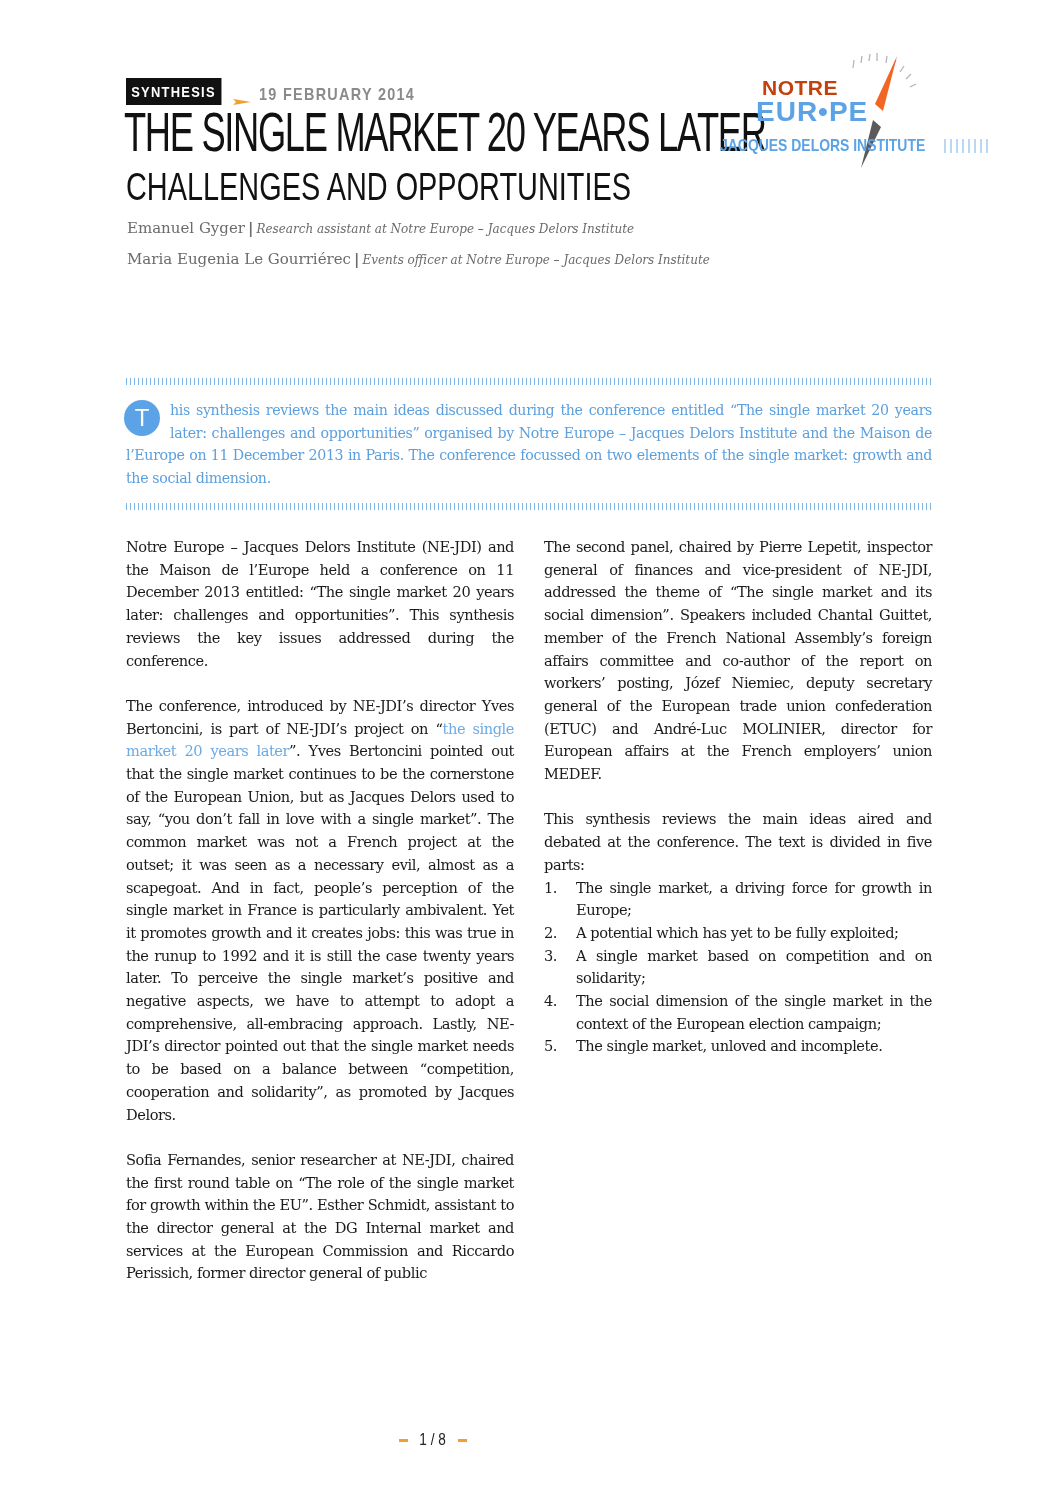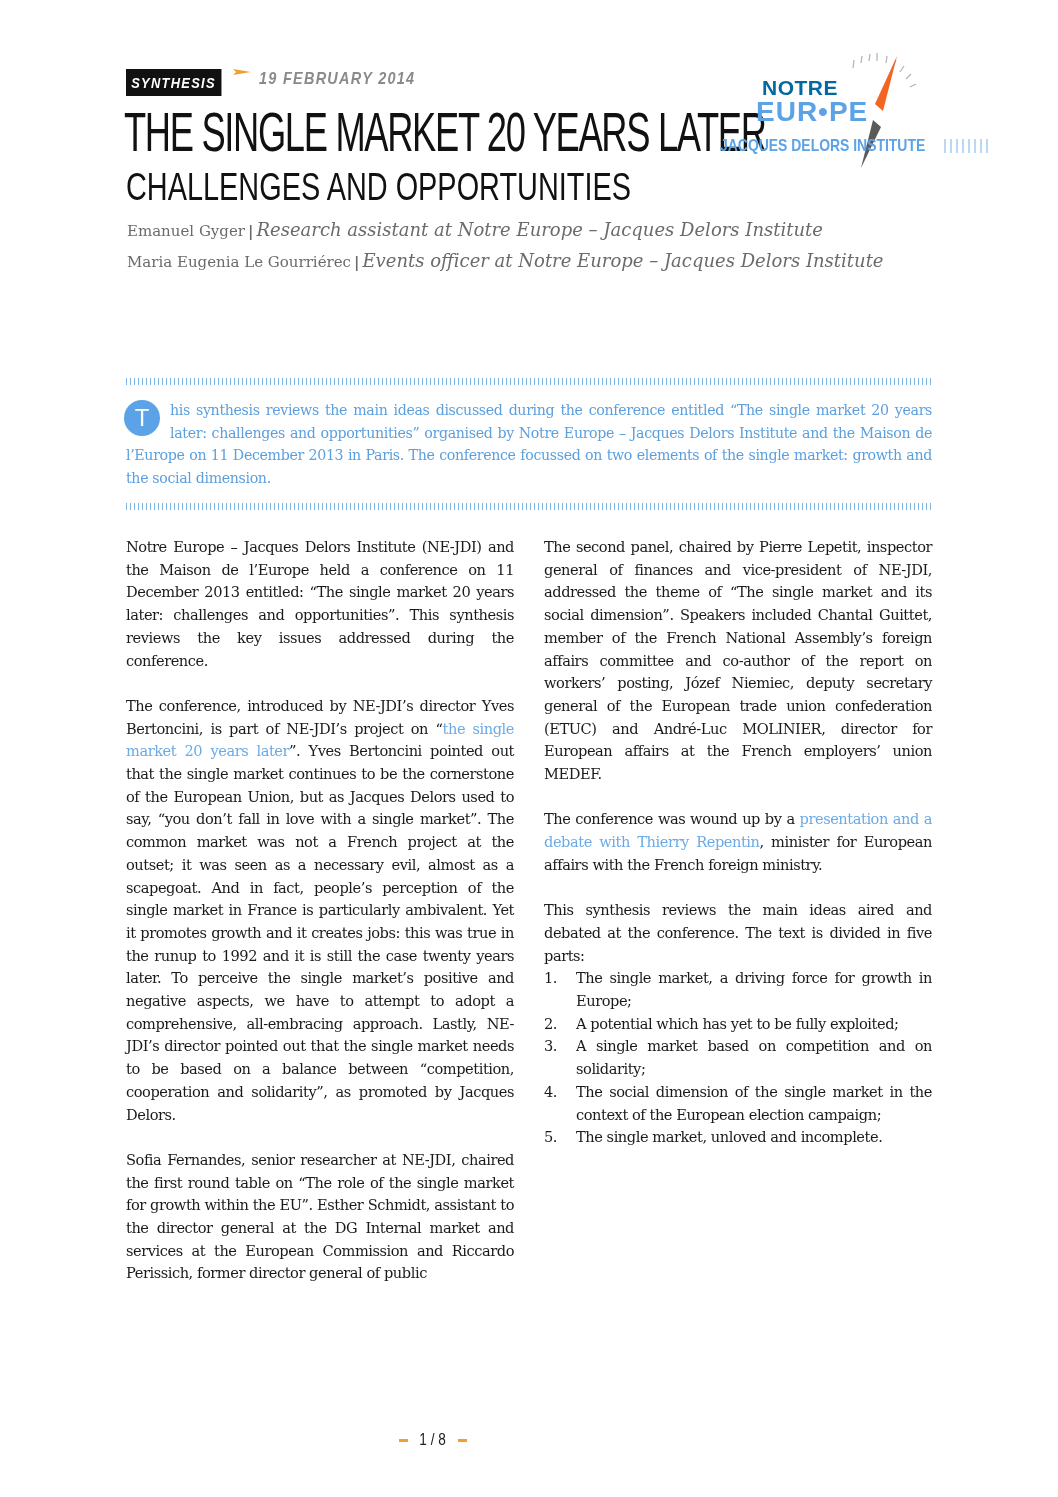--- a/index.html
+++ b/index.html
@@ -1,33 +1,33 @@
 <!DOCTYPE html>
 <html><head>
 <meta charset="utf-8">
 <style>
   html, body { margin: 0; padding: 0; background: #ffffff; }
   body { width: 1058px; height: 1497px; position: relative; overflow: hidden; font-family: "DejaVu Serif", serif; color: #1a1a1a; }
 
-  .header-meta { position: absolute; left: 126px; top: 69px; height: 27px; display: flex; align-items: flex-start; font-style: italic; }
+  .header-meta { position: absolute; left: 126px; top: 78px; height: 27px; display: flex; align-items: flex-end; }
   .badge { background: #111111; color: #ffffff; font-family: "Liberation Sans", sans-serif; font-weight: bold; font-size: 15px; letter-spacing: 1.5px; padding: 4px 6px; height: 19px; line-height: 19px; transform: scaleX(0.86); transform-origin: left center; }
   .arrow { width: 18px; height: 6px; margin-left: -4px; margin-right: 8px; }
   .date { color: #8a8a8a; font-family: "Liberation Sans", sans-serif; font-weight: bold; font-size: 17px; letter-spacing: 1.5px; transform: scaleX(0.85); transform-origin: left center; white-space: nowrap; }
 
   .title { position: absolute; left: 124px; top: 103px; font-family: "Liberation Sans", sans-serif; font-size: 55px; line-height: 58px; color: #111; letter-spacing: -2px; white-space: nowrap; transform: scaleX(0.66); transform-origin: left top; }
   .subtitle { position: absolute; left: 126px; top: 166px; font-family: "Liberation Sans", sans-serif; font-size: 38px; line-height: 42px; color: #111; white-space: nowrap; transform: scaleX(0.76); transform-origin: left top; }
 
   .author { position: absolute; left: 127px; font-family: "DejaVu Serif", serif; font-size: 15px; color: #6b6b6b; white-space: nowrap; }
   .author .sep { font-weight: bold; margin: 0 3px; }
-  .author .role { font-style: italic; font-size: 18px; color: #6b6b6b; }
+  .author .role { font-style: italic; font-size: 12px; color: #6b6b6b; }
   .author-1 { top: 219px; }
   .author-2 { top: 250px; }
 
   .logo { position: absolute; left: 716px; top: 48px; width: 280px; height: 130px; }
-  .logo .notre { position: absolute; left: 46px; top: 28px; font-family: "Liberation Sans", sans-serif; font-weight: bold; font-size: 21px; color: #0369a1; letter-spacing: 0.5px; }
+  .logo .notre { position: absolute; left: 46px; top: 28px; font-family: "Liberation Sans", sans-serif; font-weight: bold; font-size: 21px; color: #c2410c; letter-spacing: 0.5px; }
   .logo .europe { position: absolute; left: 40px; top: 48px; font-family: "Liberation Sans", sans-serif; font-weight: bold; font-size: 28px; color: #5ba3e6; letter-spacing: 1px; white-space: nowrap; }
   .logo .jdi { position: absolute; left: 4px; top: 88px; font-family: "Liberation Sans", sans-serif; font-weight: bold; font-size: 17px; color: #5ba3e6; white-space: nowrap; transform: scaleX(0.82); transform-origin: left top; }
   .logo .ticks { position: absolute; left: 228px; top: 91px; width: 48px; height: 14px; background: repeating-linear-gradient(90deg, #a9cdf0 0 2px, transparent 2px 6px); opacity: 0.8; }
   .logo svg { position: absolute; left: 0; top: 0; }
 
   .rule { position: absolute; left: 126px; width: 806px; height: 7px; background: repeating-linear-gradient(90deg, #7fb4e6 0 1.5px, transparent 1.5px 4px); }
   .rule-top { top: 378px; }
   .rule-bottom { top: 503px; }
 
   .intro { position: absolute; left: 126px; top: 399px; width: 806px; font-family: "DejaVu Serif", serif; font-size: 14.2px; line-height: 22.6px; color: #5b9fde; text-align: justify; letter-spacing: -0.35px; }
@@ -97,21 +97,20 @@
 <div class="rule rule-bottom"></div>
 
 <div class="col col-left">
   <p>Notre Europe – Jacques Delors Institute (NE-JDI) and the Maison de l’Europe held a conference on 11 December 2013 entitled: “The single market 20 years later: challenges and opportunities”. This synthesis reviews the key issues addressed during the conference.</p>
   <p><span>The conference, introduced by NE-JDI’s director Yves Bertoncini, is part of NE-JDI’s project on “</span><a class="link">the single market 20 years later</a><span>”. Yves Bertoncini pointed out that the single market continues to be the cornerstone of the European Union, but as Jacques Delors used to say, “you don’t fall in love with a single market”. The common market was not a French project at the outset; it was seen as a necessary evil, almost as a scapegoat. And in fact, people’s perception of the single market in France is particularly ambivalent. Yet it promotes growth and it creates jobs: this was true in the runup to 1992 and it is still the case twenty years later. To perceive the single market’s positive and negative aspects, we have to attempt to adopt a comprehensive, all-embracing approach. Lastly, NE-JDI’s director pointed out that the single market needs to be based on a balance between “competition, cooperation and solidarity”, as promoted by Jacques Delors.</span></p>
   <p id="p4" style="margin-bottom:0"><span>Sofia Fernandes, senior researcher at NE-JDI, chaired the first round table on “The role of the single market for growth within the EU”. Esther Schmidt, assistant to the director general at the DG Internal market and services at the European Commission and Riccardo Perissich, former director general of public</span></p>
 </div>
 
 <div class="col col-right">
   <p>The second panel, chaired by Pierre Lepetit, inspector general of finances and vice-president of NE-JDI, addressed the theme of “The single market and its social dimension”. Speakers included Chantal Guittet, member of the French National Assembly’s foreign affairs committee and co-author of the report on workers’ posting, Józef Niemiec, deputy secretary general of the European trade union confederation (ETUC) and André-Luc MOLINIER, director for European affairs at the French employers’ union MEDEF.</p>
-  <p><span>The conference was wound up by a </span><a class="link">presentation and a debate with Thierry Repentin</a><span>, minister for European affairs with the French foreign ministry.</span></p>
   <p style="margin-bottom:0">This synthesis reviews the main ideas aired and debated at the conference. The text is divided in five parts:</p>
   <ul class="list">
     <li>
         <span class="num">1.</span>
         <span class="txt">The single market, a driving force for growth in Europe;</span>
       </li>
     <li>
         <span class="num">2.</span>
         <span class="txt">A potential which has yet to be fully exploited;</span>
       </li>

